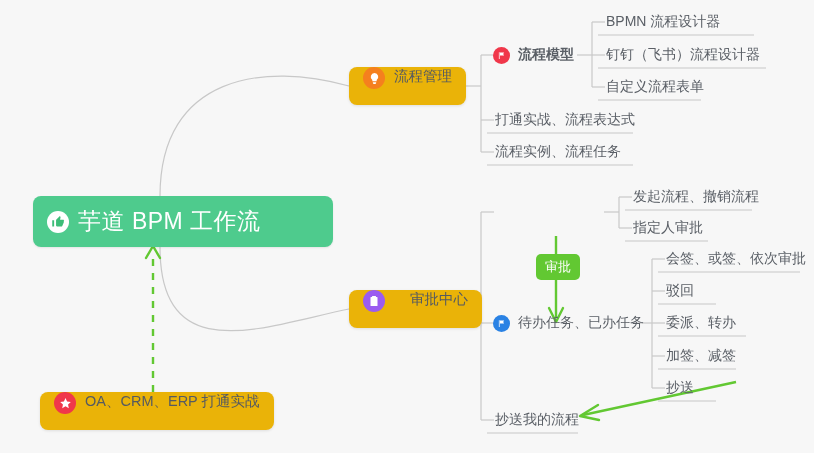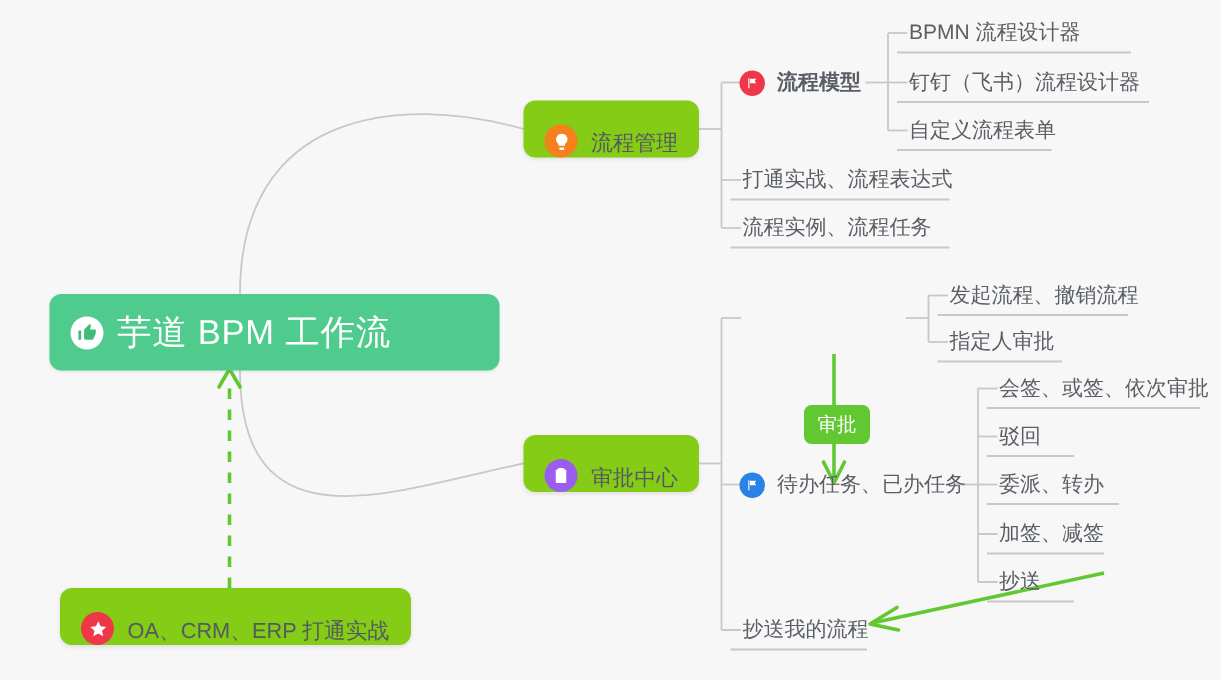--- a/index.html
+++ b/index.html
@@ -32,24 +32,24 @@
     width:22px;height:22px;border-radius:50%;
     display:flex;align-items:center;justify-content:center;
     flex:none;
   }
   .ic-thumb{background:#ffffff;}
   .ic-thumb svg{width:15px;height:15px;fill:#3dbd78;}
 
   
   .card{
     position:absolute;
-    background:#84cc16;
+    background:#eab308;
     border-radius:8px;
     box-shadow:0 1px 3px rgba(0,0,0,.10);
-    display:flex;align-items:flex-end;
+    display:flex;align-items:flex-start;
     box-sizing:border-box;
     padding:0 14px;
     height:38px;
     white-space:nowrap;
   }
   .card .lbl{font-size:14.5px;color:#555a61;margin-left:9px;}
 
   .ic-bulb{background:#f5801e;}
   .ic-bulb svg{width:13px;height:13px;fill:#ffffff;}
   .ic-clip{background:#9b5cf0;}
@@ -81,21 +81,20 @@
   
   .badge{
     position:absolute;
     background:#62c832;
     border-radius:5px;
     color:#ffffff;
     font-size:13px;
     display:flex;align-items:center;justify-content:center;
     padding:4px 9px;
     white-space:nowrap;
-    margin-top:16px;
   }
 </style>
 </head>
 <body>
 
 <div id="stage">
 
   <svg class="lines" viewBox="0 0 814 453">
     <g fill="none" stroke="#c8c8c8" stroke-width="1.2">
 
@@ -202,21 +201,21 @@
     <span class="lbl">自定义流程表单</span>
   </div>
 
   <div class="leaf no-icon" style="left:493px;top:105px;">
     <span class="lbl">打通实战、流程表达式</span>
   </div>
   <div class="leaf no-icon" style="left:493px;top:137px;">
     <span class="lbl">流程实例、流程任务</span>
   </div>
 
-  <div class="card" style="left:349px;top:290px;">
+  <div class="card" style="left:349px;top:290px;gap:16px;">
     <span class="icon-circle ic-clip">
       <svg viewBox="0 0 24 24">
           <path d="M9 2h6a1 1 0 0 1 1 1v1h2a1 1 0 0 1 1 1v16a1 1 0 0 1-1 1H6a1 1 0 0 1-1-1V5a1 1 0 0 1 1-1h2V3a1 1 0 0 1 1-1zm-1 8h8v1.6H8V10zm0 4h8v1.6H8V14z"></path>
         </svg>
     </span>
     <span class="lbl">审批中心</span>
   </div>
 
   <div class="leaf no-icon" style="left:631px;top:182px;">
     <span class="lbl">发起流程、撤销流程</span>

